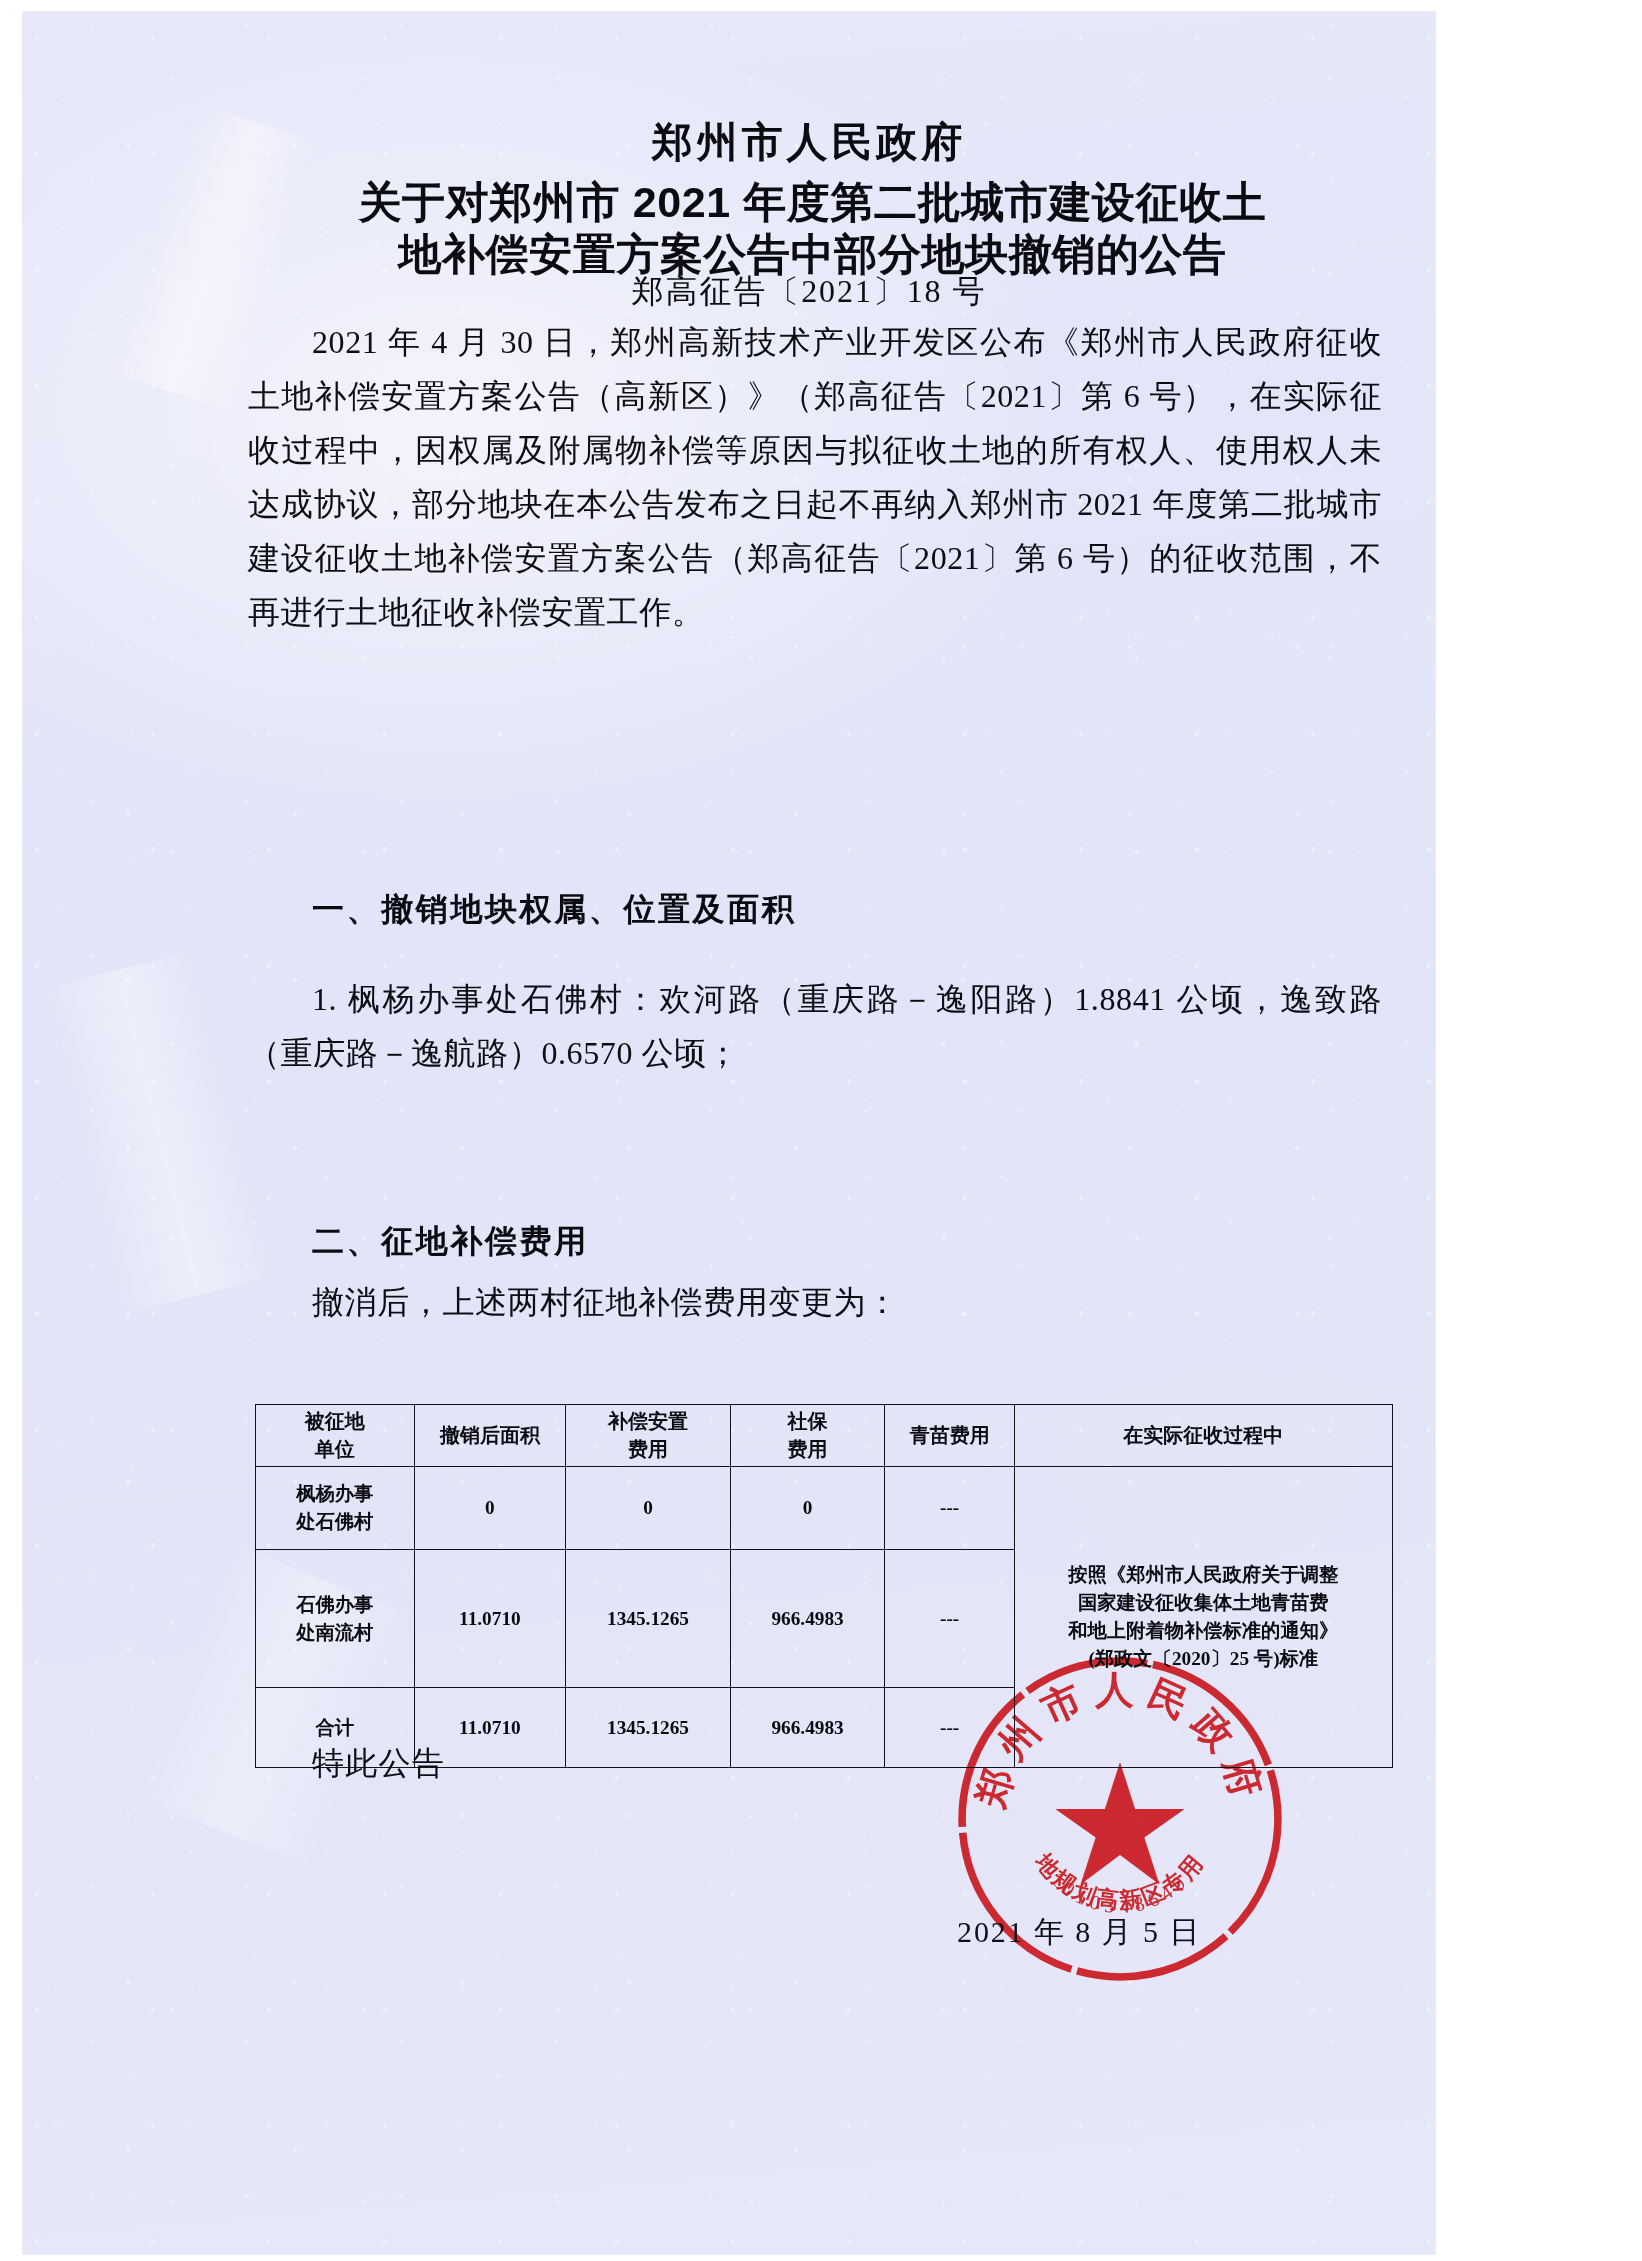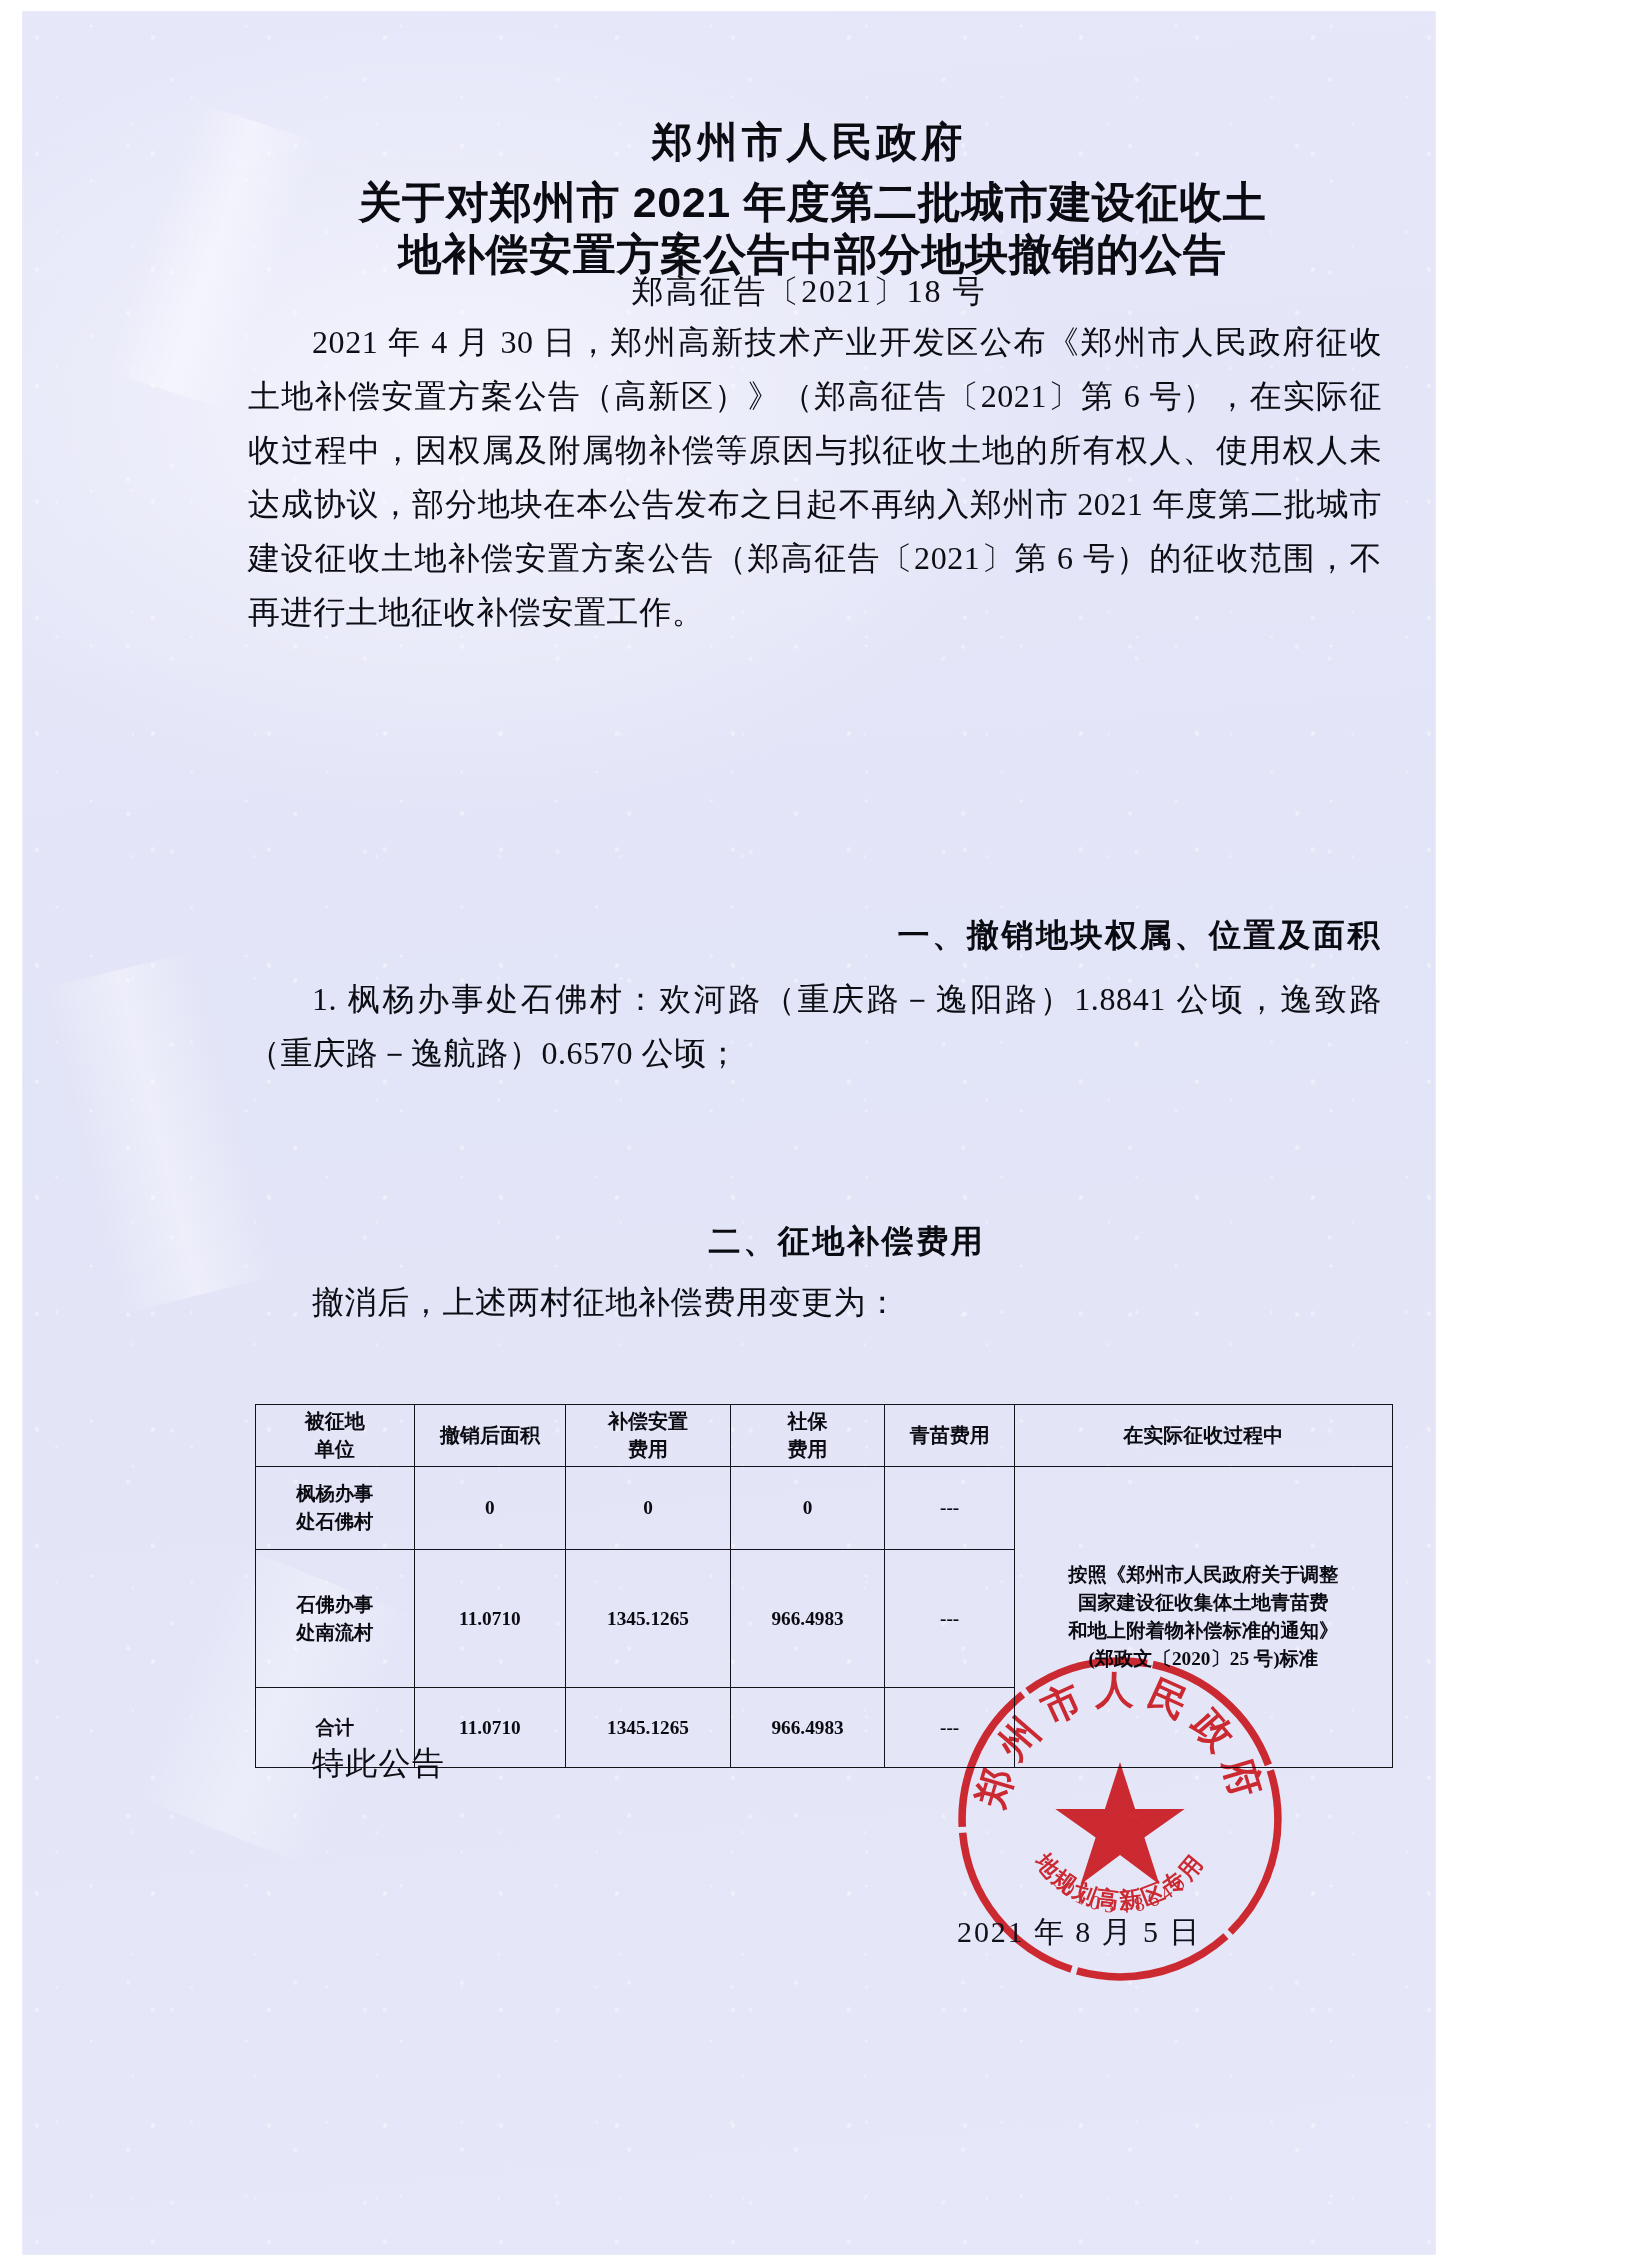--- a/index.html
+++ b/index.html
@@ -114,22 +114,22 @@
     position: absolute;
     left: 225px;
     width: 1134px;
     font-family: "Liberation Sans", "DejaVu Sans", sans-serif;
     font-weight: bold;
     font-size: 32px;
     letter-spacing: 2.6px;
     text-indent: 64px;
     color: #0b0b12;
   }
-  .sect-head.h1 { top: 902px; text-align: right; }
-  .sect-head.h2 { top: 1208px; text-align: center; }
+  .sect-head.h1 { top: 876px; }
+  .sect-head.h2 { top: 1208px; }
 
   .item-block {
     position: absolute;
     left: 225px;
     width: 1134px;
     font-size: 32px;
     line-height: 54px;
     color: #0d0d14;
     text-align: justify;
     text-justify: inter-ideograph;

